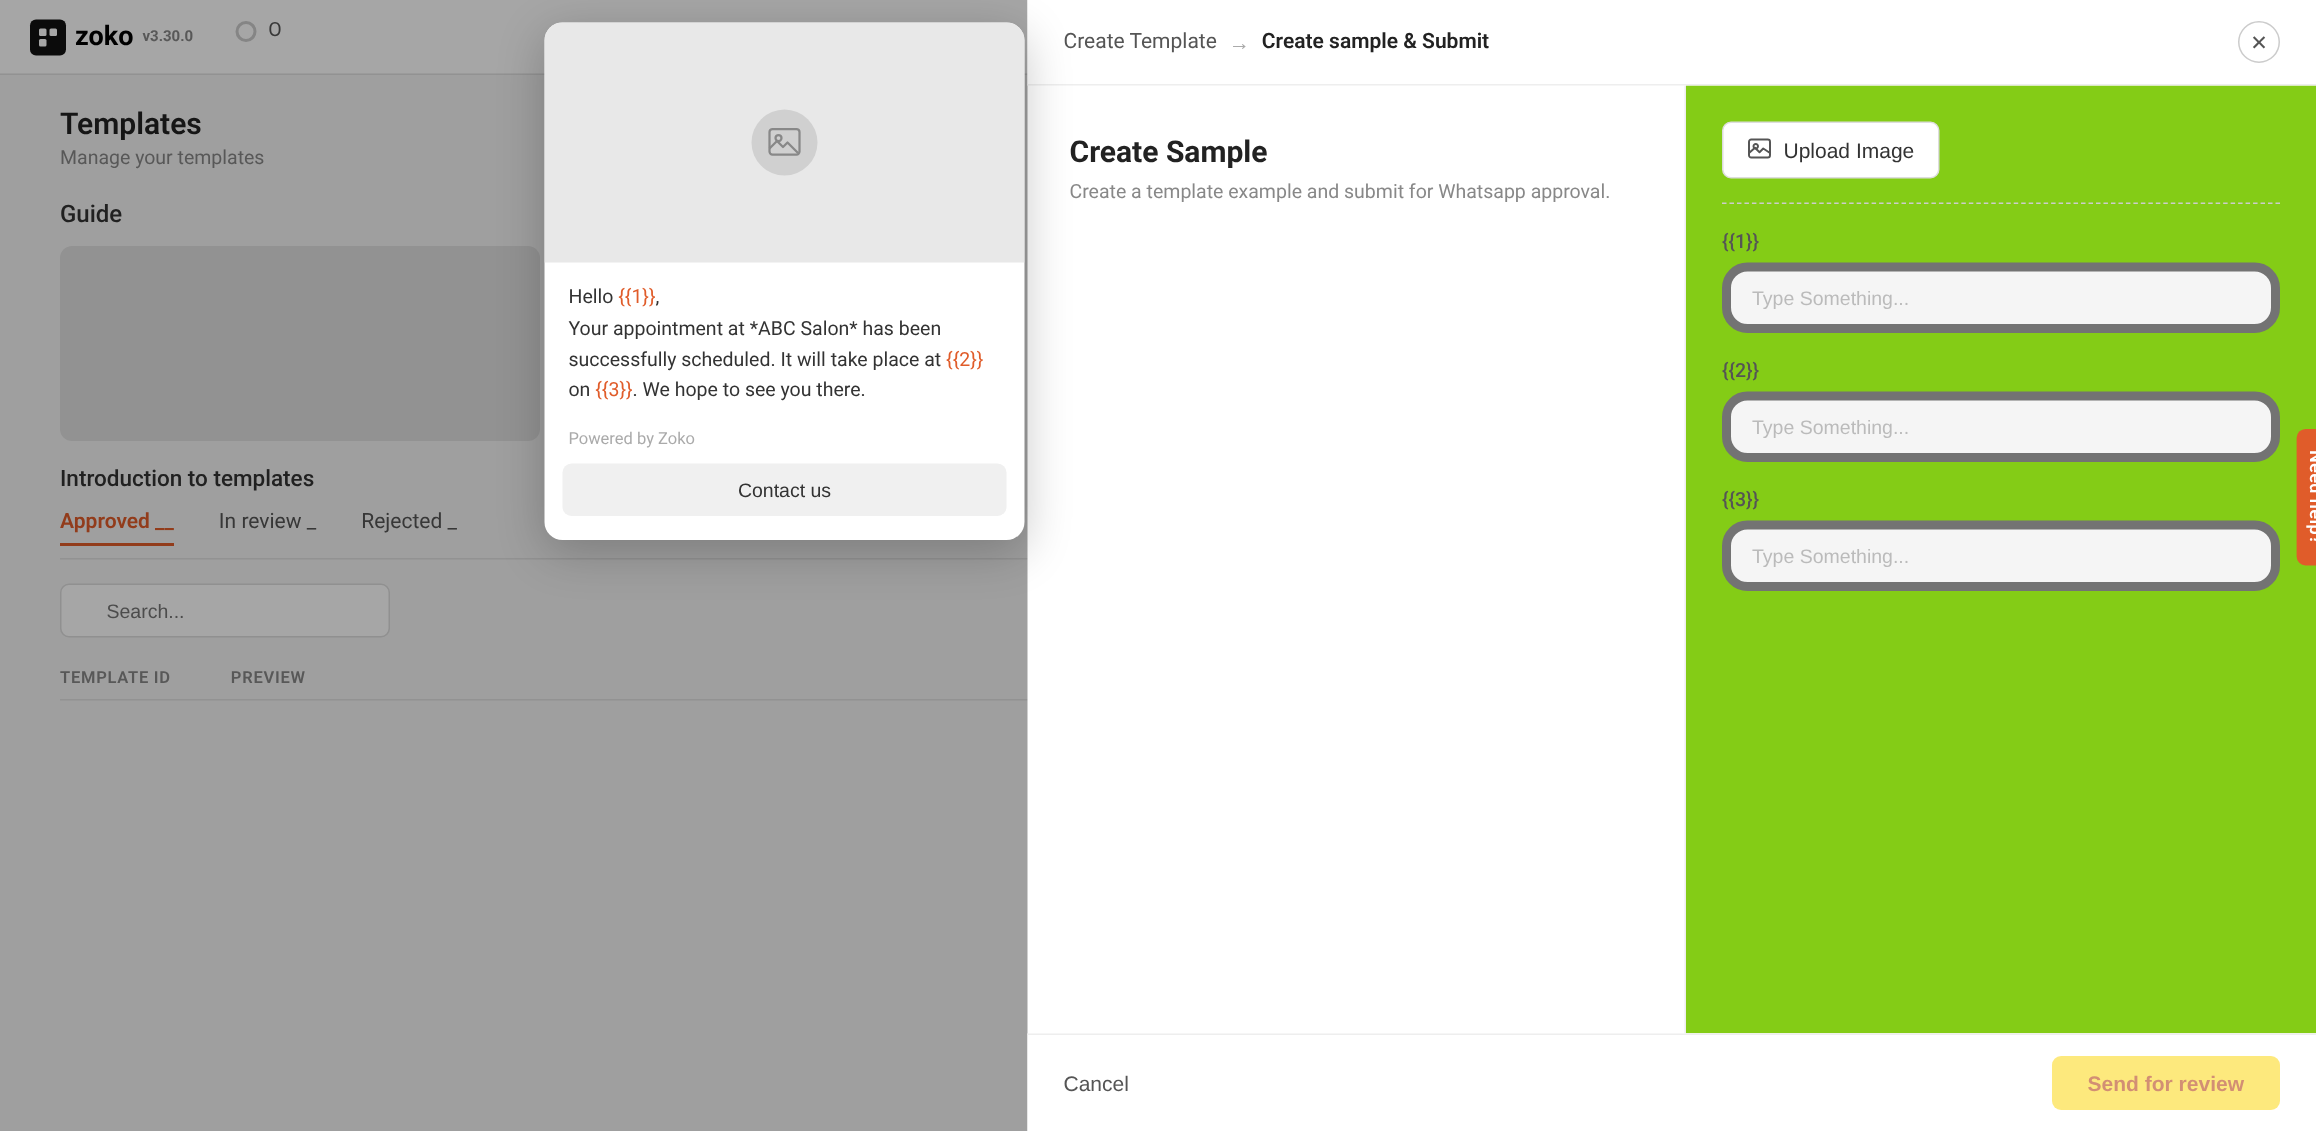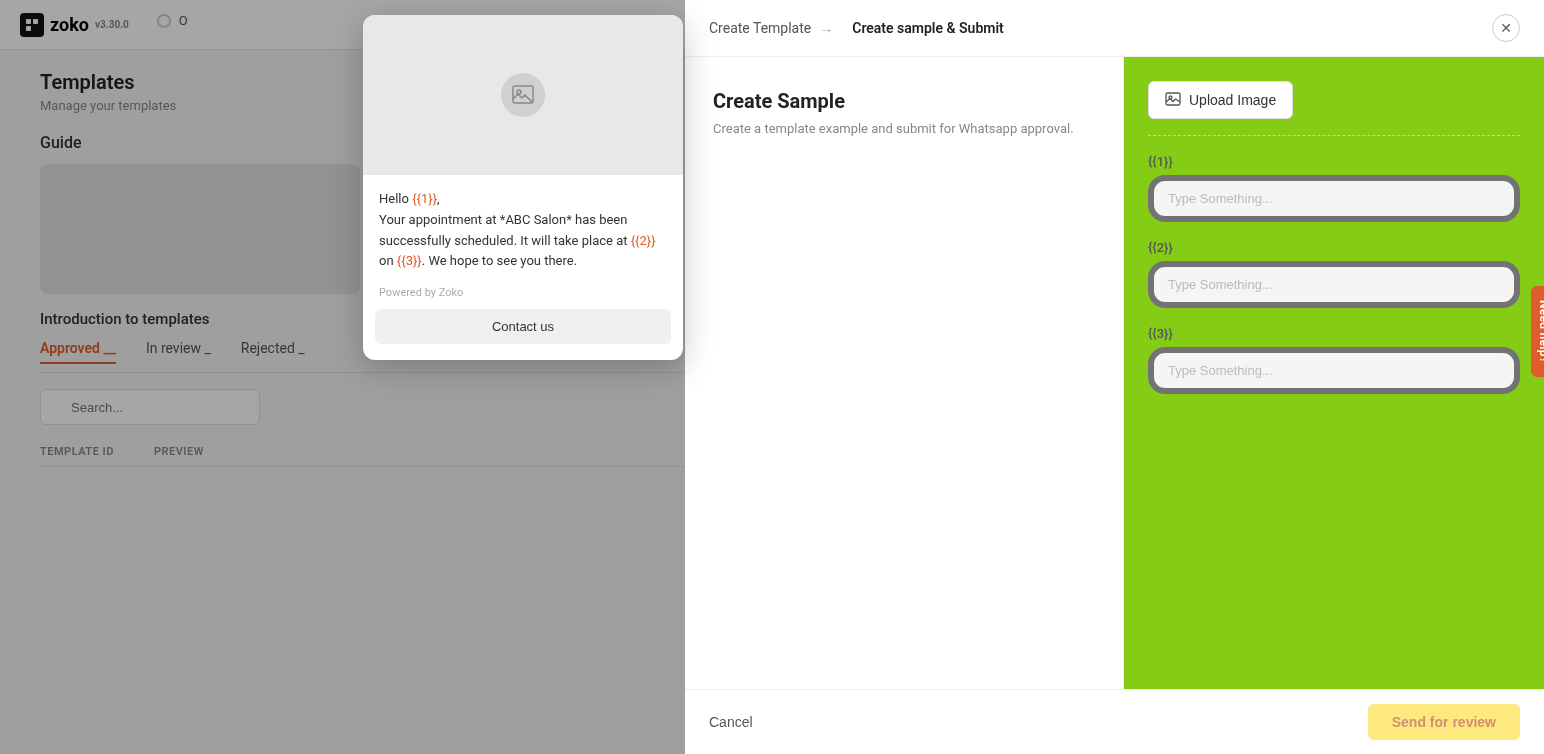--- a/index.html
+++ b/index.html
@@ -246,21 +246,20 @@
     }
 
     .modal-breadcrumb-arrow {
       color: #aaa;
       font-size: 14px;
     }
 
     .modal-breadcrumb-current {
       font-weight: 600;
       color: #222;
-      margin-left: 11px;
     }
 
     .modal-close-btn {
       width: 28px;
       height: 28px;
       border-radius: 50%;
       border: 1px solid #ccc;
       background: #fff;
       display: flex;
       align-items: center;

